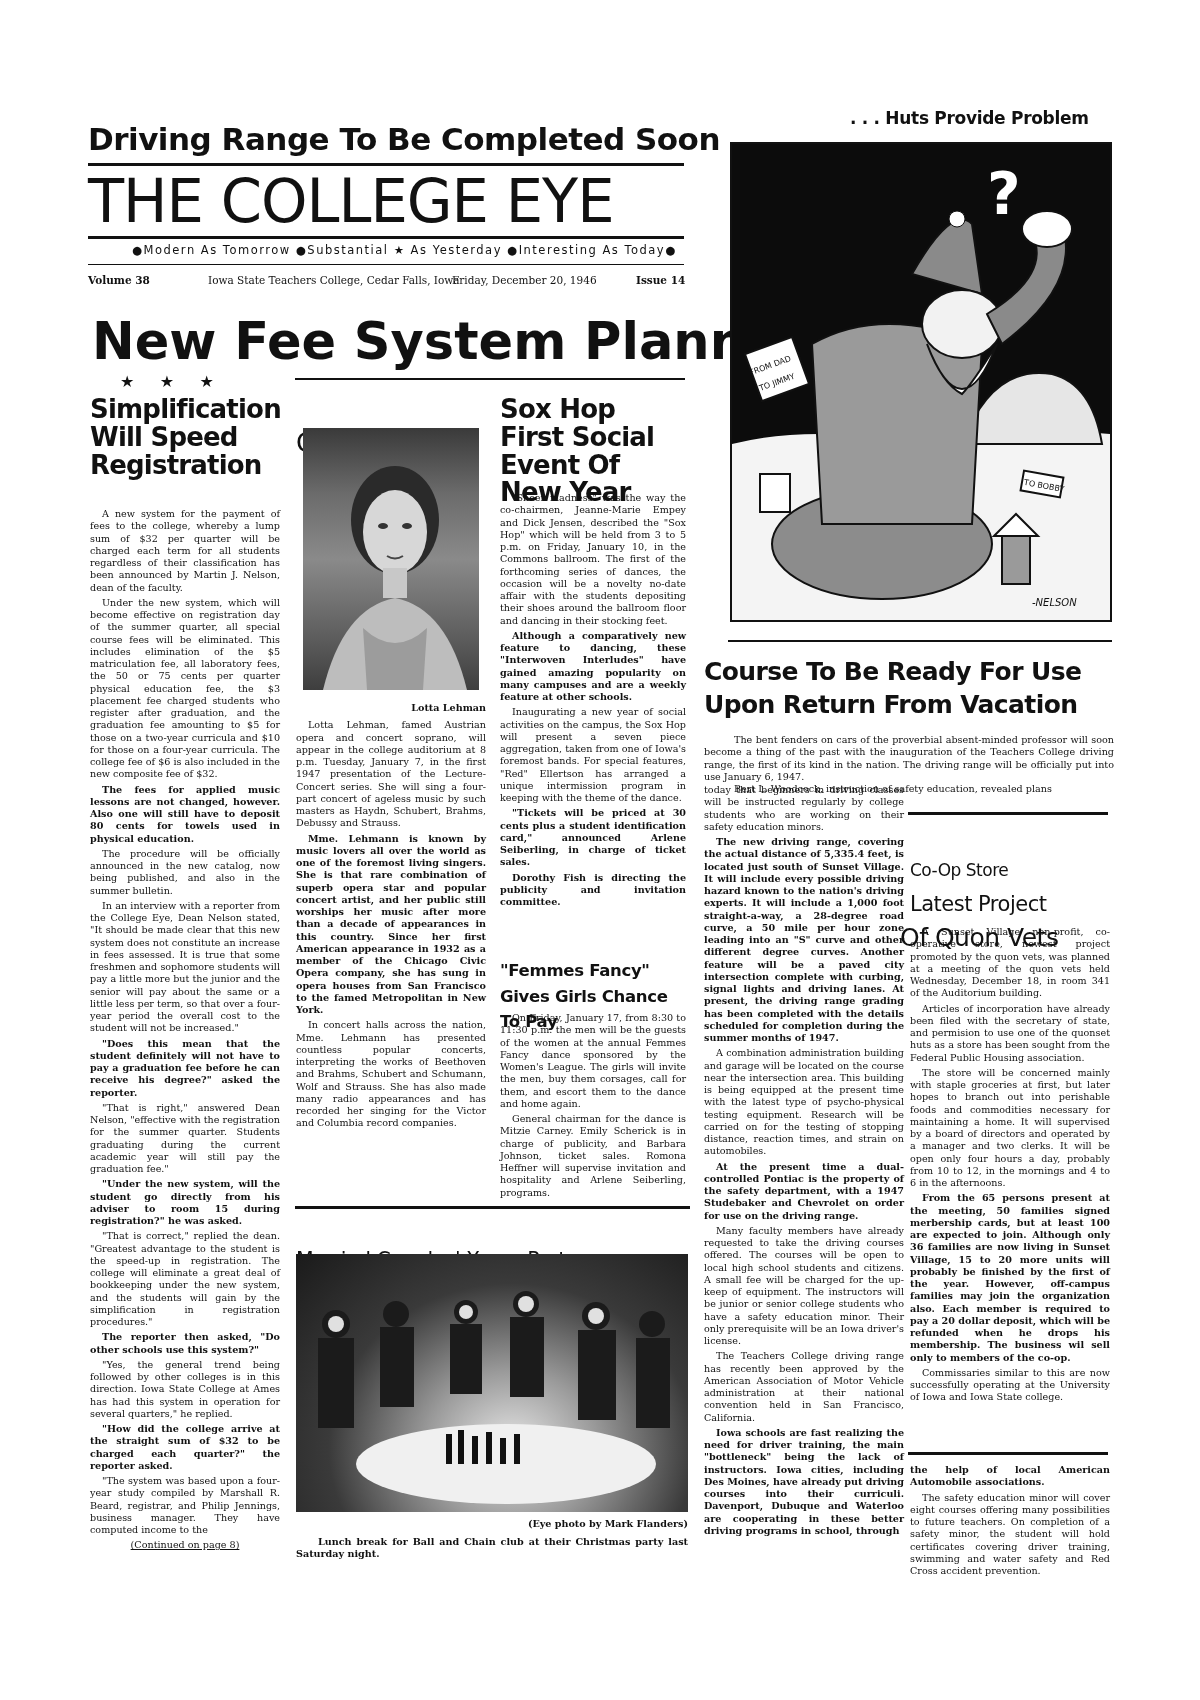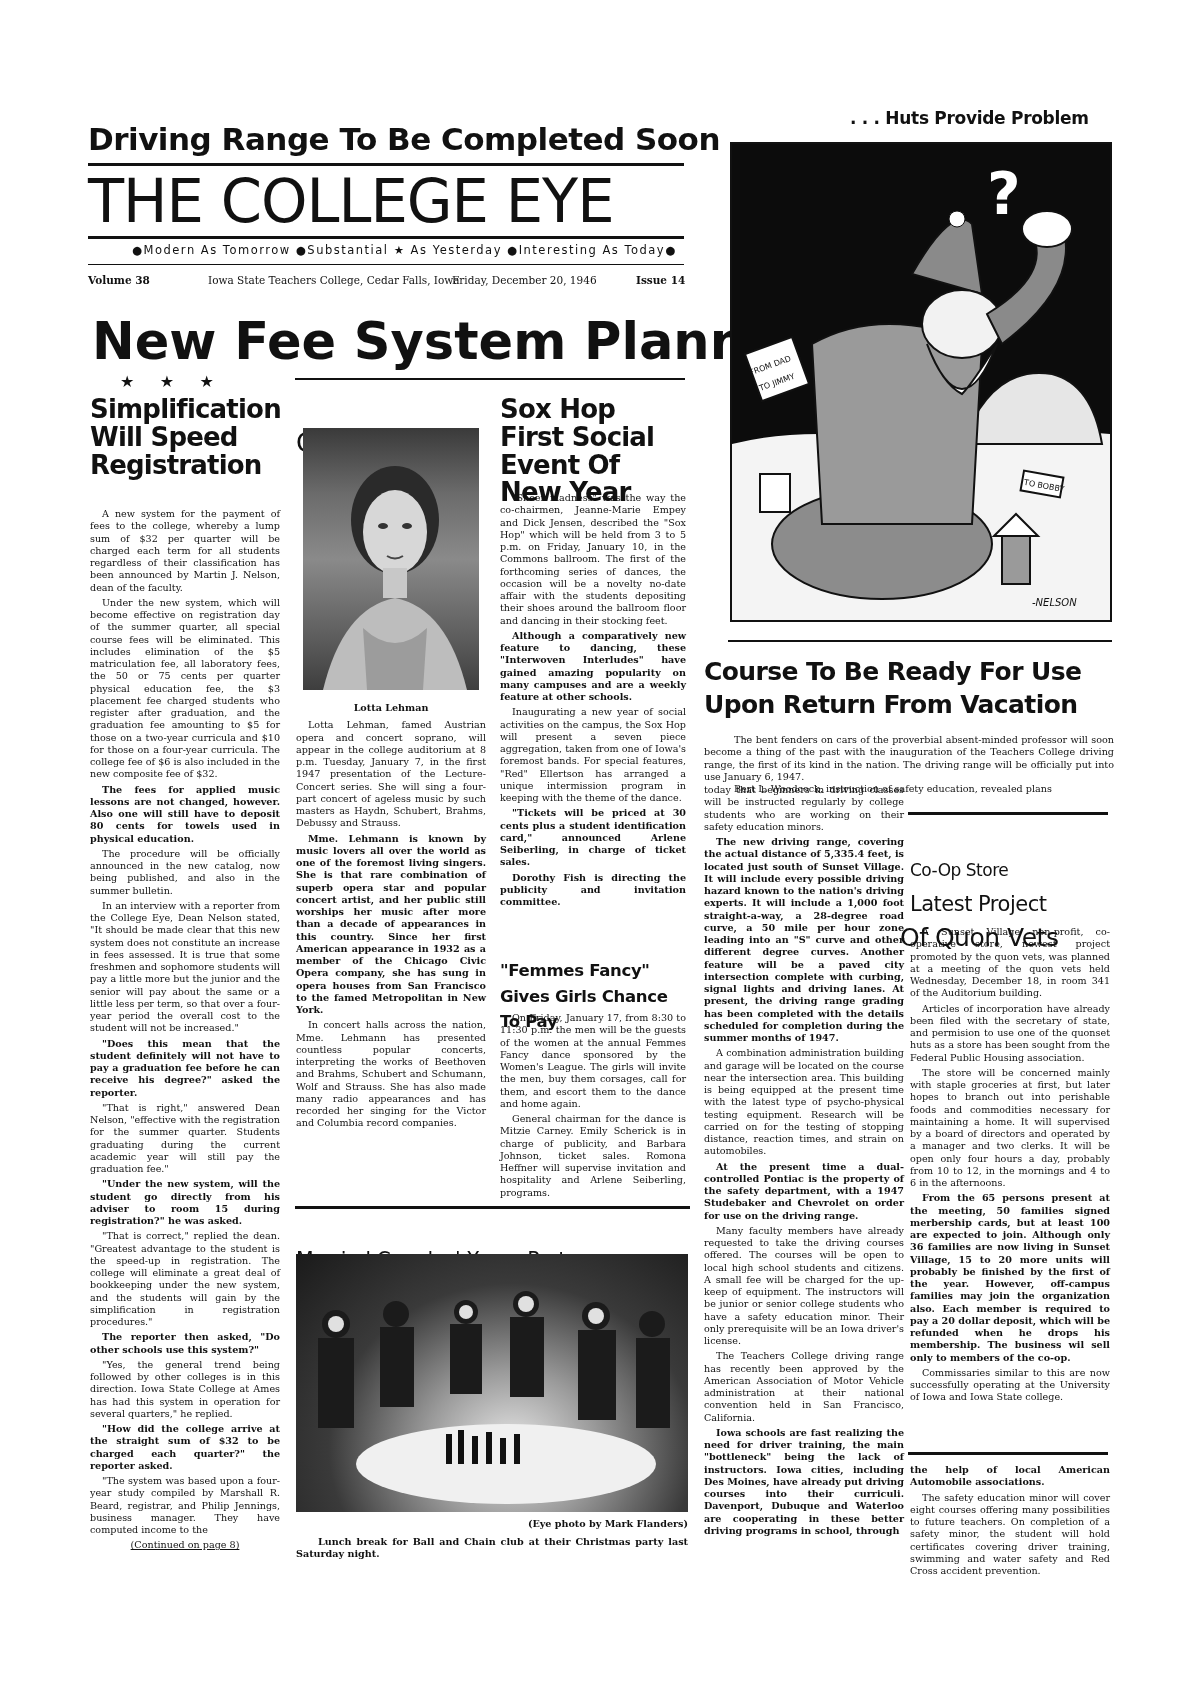--- a/index.html
+++ b/index.html
@@ -72,21 +72,21 @@
     <ellipse cx="92" cy="104" rx="32" ry="42" fill="#d7d7d7"></ellipse>
     <ellipse cx="80" cy="98" rx="5" ry="3" fill="#333"></ellipse>
     <ellipse cx="104" cy="98" rx="5" ry="3" fill="#333"></ellipse>
     <path d="M84 128 Q92 133 100 128" stroke="#444" stroke-width="2" fill="none"></path>
     <rect x="80" y="140" width="24" height="30" fill="#c8c8c8"></rect>
     <path d="M20 262 Q40 180 92 170 Q144 180 164 262 Z" fill="#bdbdbd"></path>
     <path d="M60 200 Q92 230 124 200 L120 262 L64 262 Z" fill="#9c9c9c"></path>
   </svg>
 </div>
 <div class="abs col" style="left:296px; top:702px; width:190px;">
-  <p class="center bold" style="text-indent:0; margin-bottom:5px;">Lotta Lehman</p>
+  <p class="center bold" style="text-indent:0; margin-bottom:5px;text-align:right;">Lotta Lehman</p>
   <p>Lotta Lehman, famed Austrian opera and concert soprano, will appear in the college auditorium at 8 p.m. Tuesday, January 7, in the first 1947 presentation of the Lecture-Concert series. She will sing a four-part concert of ageless music by such masters as Haydn, Schubert, Brahms, Debussy and Strauss.</p>
   <p class="bold">Mme. Lehmann is known by music lovers all over the world as one of the foremost living singers. She is that rare combination of superb opera star and popular concert artist, and her public still worships her music after more than a decade of appearances in this country. Since her first American appearance in 1932 as a member of the Chicago Civic Opera company, she has sung in opera houses from San Francisco to the famed Metropolitan in New York.</p>
   <p>In concert halls across the nation, Mme. Lehmann has presented countless popular concerts, interpreting the works of Beethoven and Brahms, Schubert and Schumann, Wolf and Strauss. She has also made many radio appearances and has recorded her singing for the Victor and Columbia record companies.</p>
 </div>
 
 <div class="abs hed" style="left:500px; top:396px; width:186px; font-size:26px;">Sox Hop First Social Event Of New Year</div>
 <div class="abs col" style="left:500px; top:492px; width:186px;">
   <p>"Sheer madness" was the way the co-chairmen, Jeanne-Marie Empey and Dick Jensen, described the "Sox Hop" which will be held from 3 to 5 p.m. on Friday, January 10, in the Commons ballroom. The first of the forthcoming series of dances, the occasion will be a novelty no-date affair with the students depositing their shoes around the ballroom floor and dancing in their stocking feet.</p>
   <p class="bold">Although a comparatively new feature to dancing, these "Interwoven Interludes" have gained amazing popularity on many campuses and are a weekly feature at other schools.</p>
   <p>Inaugurating a new year of social activities on the campus, the Sox Hop will present a seven piece aggregation, taken from one of Iowa's foremost bands. For special features, "Red" Ellertson has arranged a unique intermission program in keeping with the theme of the dance.</p>

